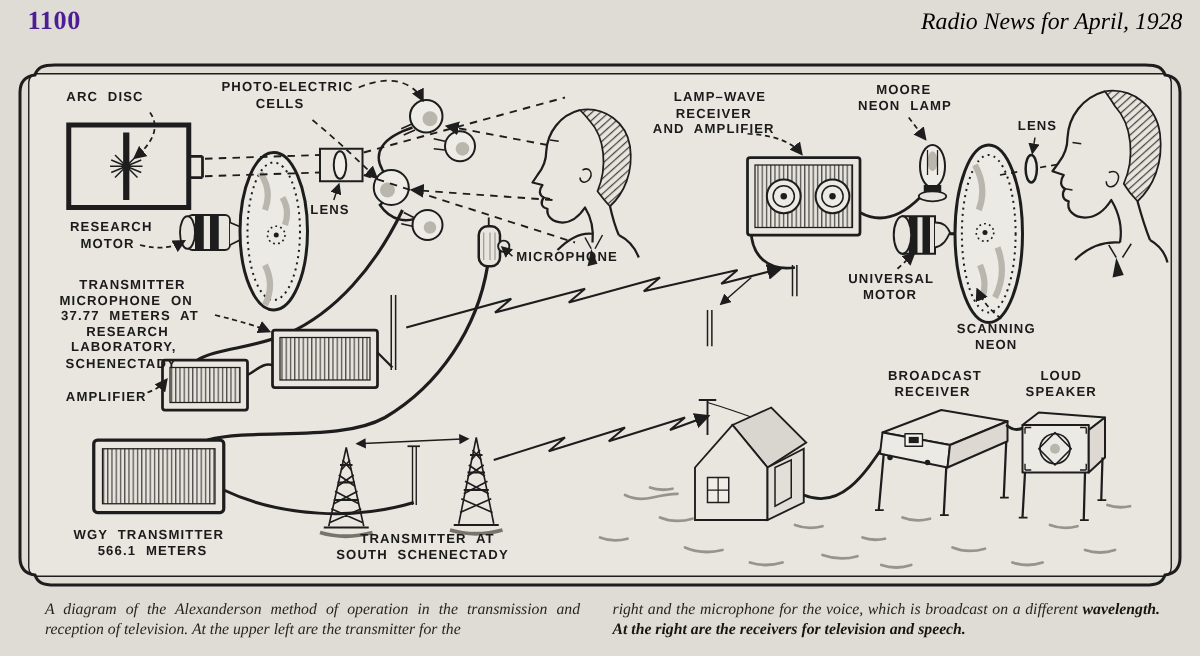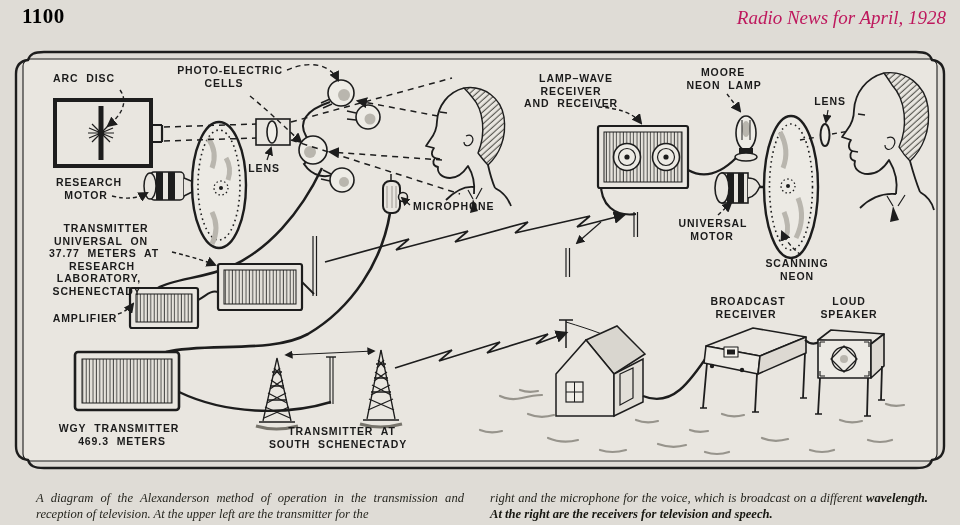--- a/index.html
+++ b/index.html
@@ -1,26 +1,26 @@
 <!DOCTYPE html>
 <html><head>
 <meta charset="utf-8">
 <style>
   html,body{margin:0;padding:0}
   body{width:960px;height:525px;position:relative;background:#dfdcd6;
        font-family:"Liberation Sans",sans-serif;overflow:hidden;color:#1d1d1d}
   svg{position:absolute;left:0;top:0}
   #page-number{position:absolute;left:22px;top:4px;font:bold 21px "Liberation Serif",serif;
-               letter-spacing:.5px;color:#000000}
-  #journal-title{position:absolute;right:14px;top:7px;font:italic 19px "Liberation Serif",serif;color:#be185d}
+               letter-spacing:.5px;color:#4c1d95}
+  #journal-title{position:absolute;right:14px;top:7px;font:italic 19px "Liberation Serif",serif;color:#000000}
   .lbl{position:absolute;font:bold 10.5px/12px "Liberation Sans",sans-serif;
        letter-spacing:.9px;word-spacing:4px;color:#1b1b1b;white-space:nowrap;
        transform:translateX(-50%)}
   .lbl.la{transform:none}
-  .cap{position:absolute;top:491px;font:italic 12.6px/15.8px "Liberation Serif",serif;
+  .cap{position:absolute;top:480px;font:italic 12.6px/15.8px "Liberation Serif",serif;
        color:#26261f;text-align:justify}
   #cap-left{left:36px;width:428px}
   #cap-right{left:490px;width:438px}
   .cap b{font-weight:bold;color:#161610}
 </style>
 </head>
 <body>
 
 <div id="page-number">1100</div>
 <div id="journal-title">Radio News for April, 1928</div>
@@ -289,39 +289,39 @@
   </g>
 </svg>
 
 <div class="lbl" style="left:84px;top:72px">ARC DISC</div>
 <div class="lbl" style="left:230px;top:64px">PHOTO-ELECTRIC</div>
 <div class="lbl" style="left:224px;top:77px">CELLS</div>
 <div class="lbl" style="left:264px;top:162px">LENS</div>
 <div class="lbl" style="left:89px;top:176px">RESEARCH</div>
 <div class="lbl" style="left:86px;top:189px">MOTOR</div>
 <div class="lbl" style="left:106px;top:222px">TRANSMITTER</div>
-<div class="lbl" style="left:101px;top:234.5px">UNIVERSAL ON</div>
+<div class="lbl" style="left:101px;top:234.5px">MICROPHONE ON</div>
 <div class="lbl" style="left:104px;top:247px">37.77 METERS AT</div>
 <div class="lbl" style="left:102px;top:259.5px">RESEARCH</div>
 <div class="lbl" style="left:99px;top:272px">LABORATORY,</div>
 <div class="lbl" style="left:97px;top:284.5px">SCHENECTADY</div>
 <div class="lbl" style="left:85px;top:312px">AMPLIFIER</div>
 <div class="lbl la" style="left:413px;top:200px">MICROPHONE</div>
 <div class="lbl" style="left:576px;top:72px">LAMP–WAVE</div>
 <div class="lbl" style="left:571px;top:84.5px">RECEIVER</div>
-<div class="lbl" style="left:571px;top:97px">AND RECEIVER</div>
+<div class="lbl" style="left:571px;top:97px">AND AMPLIFIER</div>
 <div class="lbl" style="left:723px;top:66px">MOORE</div>
 <div class="lbl" style="left:724px;top:78.5px">NEON LAMP</div>
 <div class="lbl" style="left:830px;top:95px">LENS</div>
 <div class="lbl" style="left:713px;top:217px">UNIVERSAL</div>
 <div class="lbl" style="left:712px;top:229.5px">MOTOR</div>
 <div class="lbl" style="left:797px;top:257px">SCANNING</div>
 <div class="lbl" style="left:797px;top:269.5px">NEON</div>
 <div class="lbl" style="left:119px;top:422px">WGY TRANSMITTER</div>
-<div class="lbl" style="left:122px;top:434.5px">469.3 METERS</div>
+<div class="lbl" style="left:122px;top:434.5px">566.1 METERS</div>
 <div class="lbl" style="left:342px;top:425px">TRANSMITTER AT</div>
 <div class="lbl" style="left:338px;top:437.5px">SOUTH SCHENECTADY</div>
 <div class="lbl" style="left:748px;top:295px">BROADCAST</div>
 <div class="lbl" style="left:746px;top:307.5px">RECEIVER</div>
 <div class="lbl" style="left:849px;top:295px">LOUD</div>
 <div class="lbl" style="left:849px;top:307.5px">SPEAKER</div>
 
 <div id="cap-left" class="cap">A diagram of the Alexanderson method of operation in the transmission and reception of television.  At the upper left are the transmitter for the</div>
 <div id="cap-right" class="cap">
   <span>right and the microphone for the voice, which is broadcast on a different</span>

